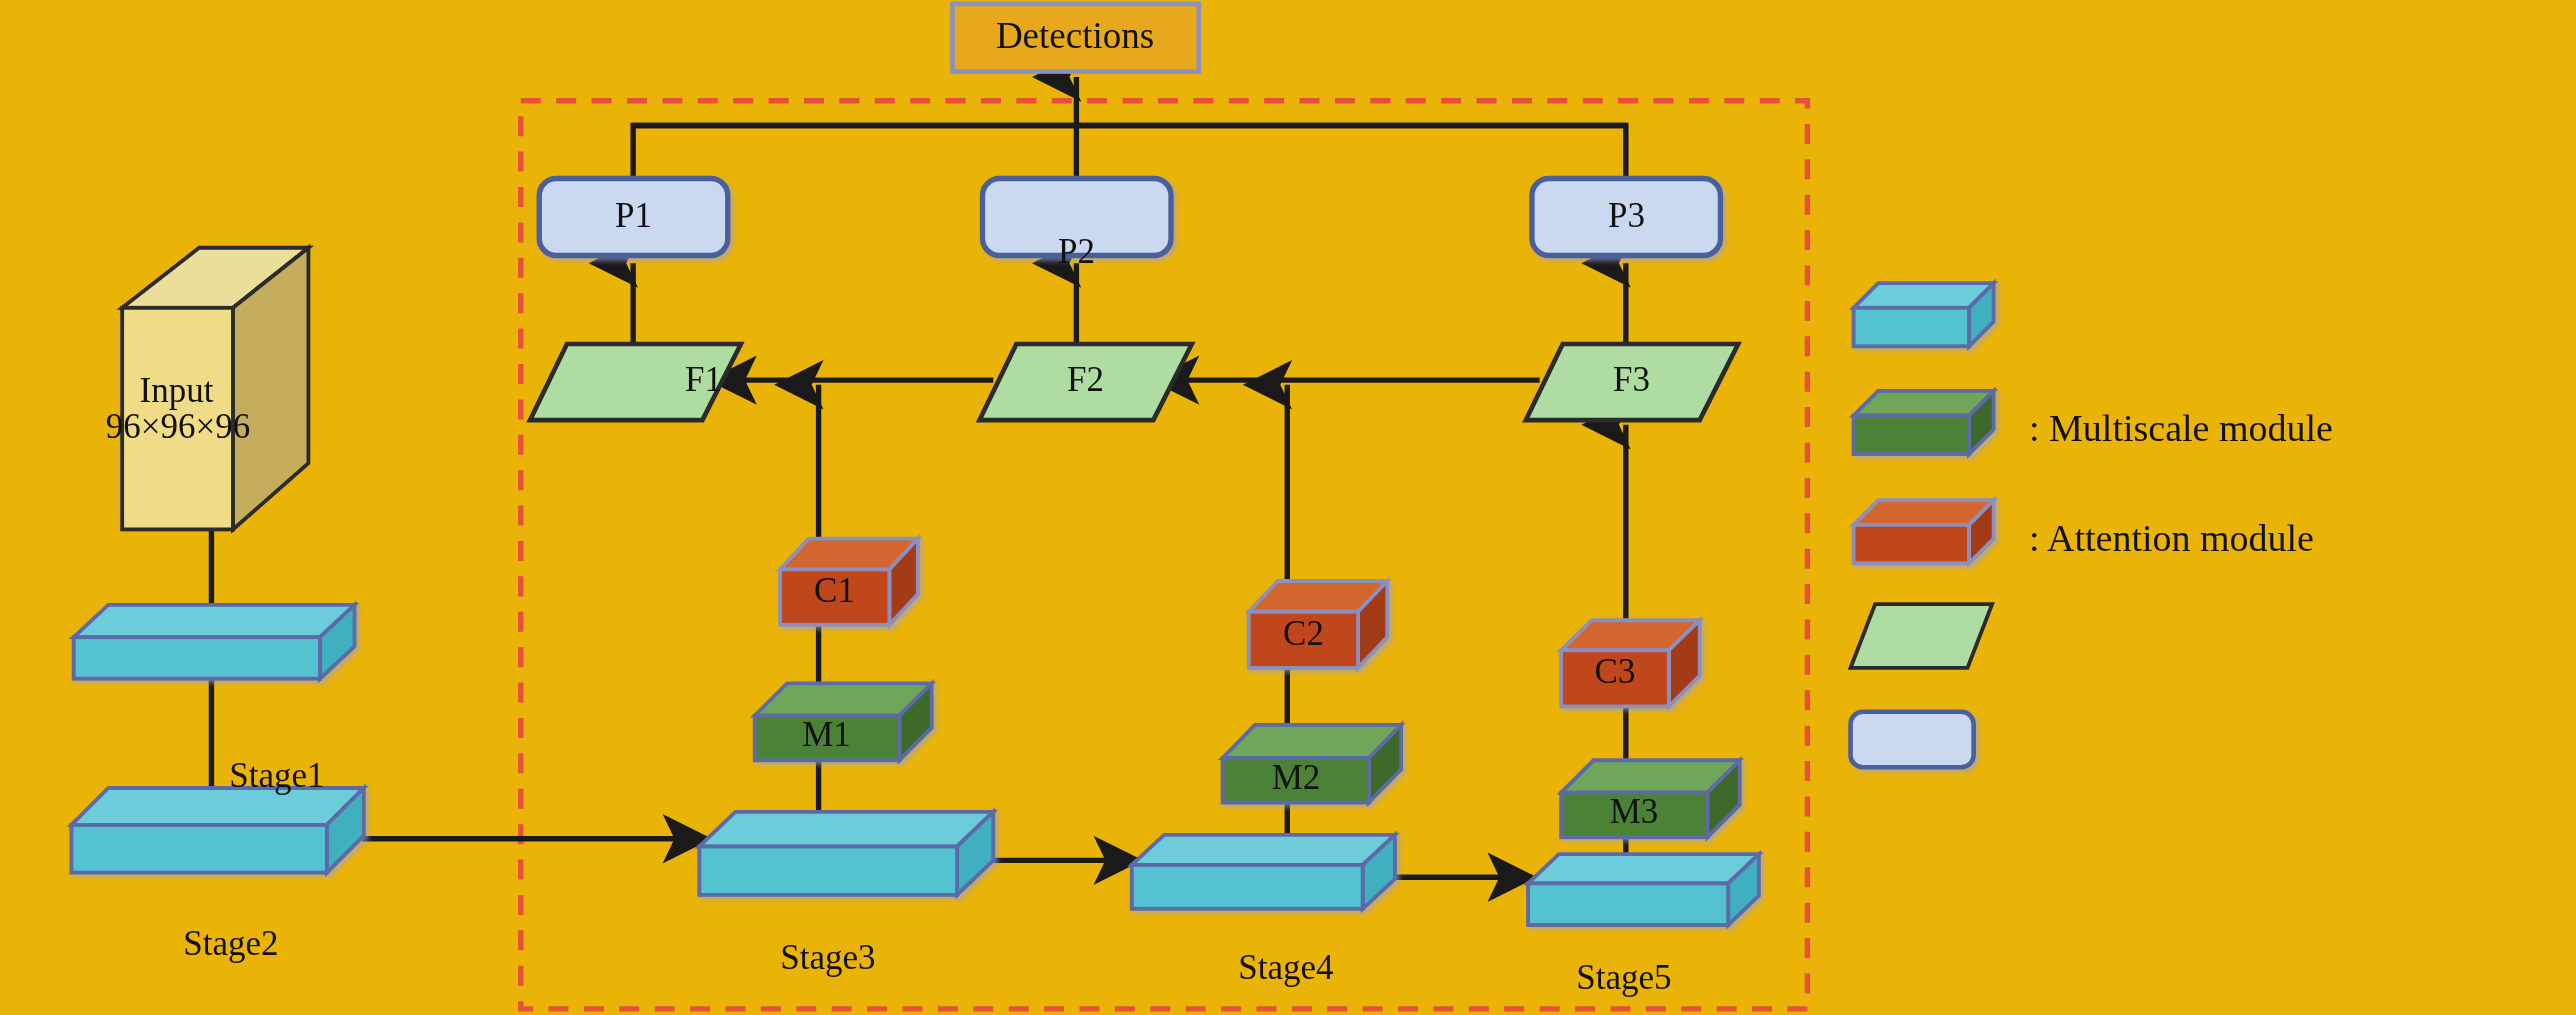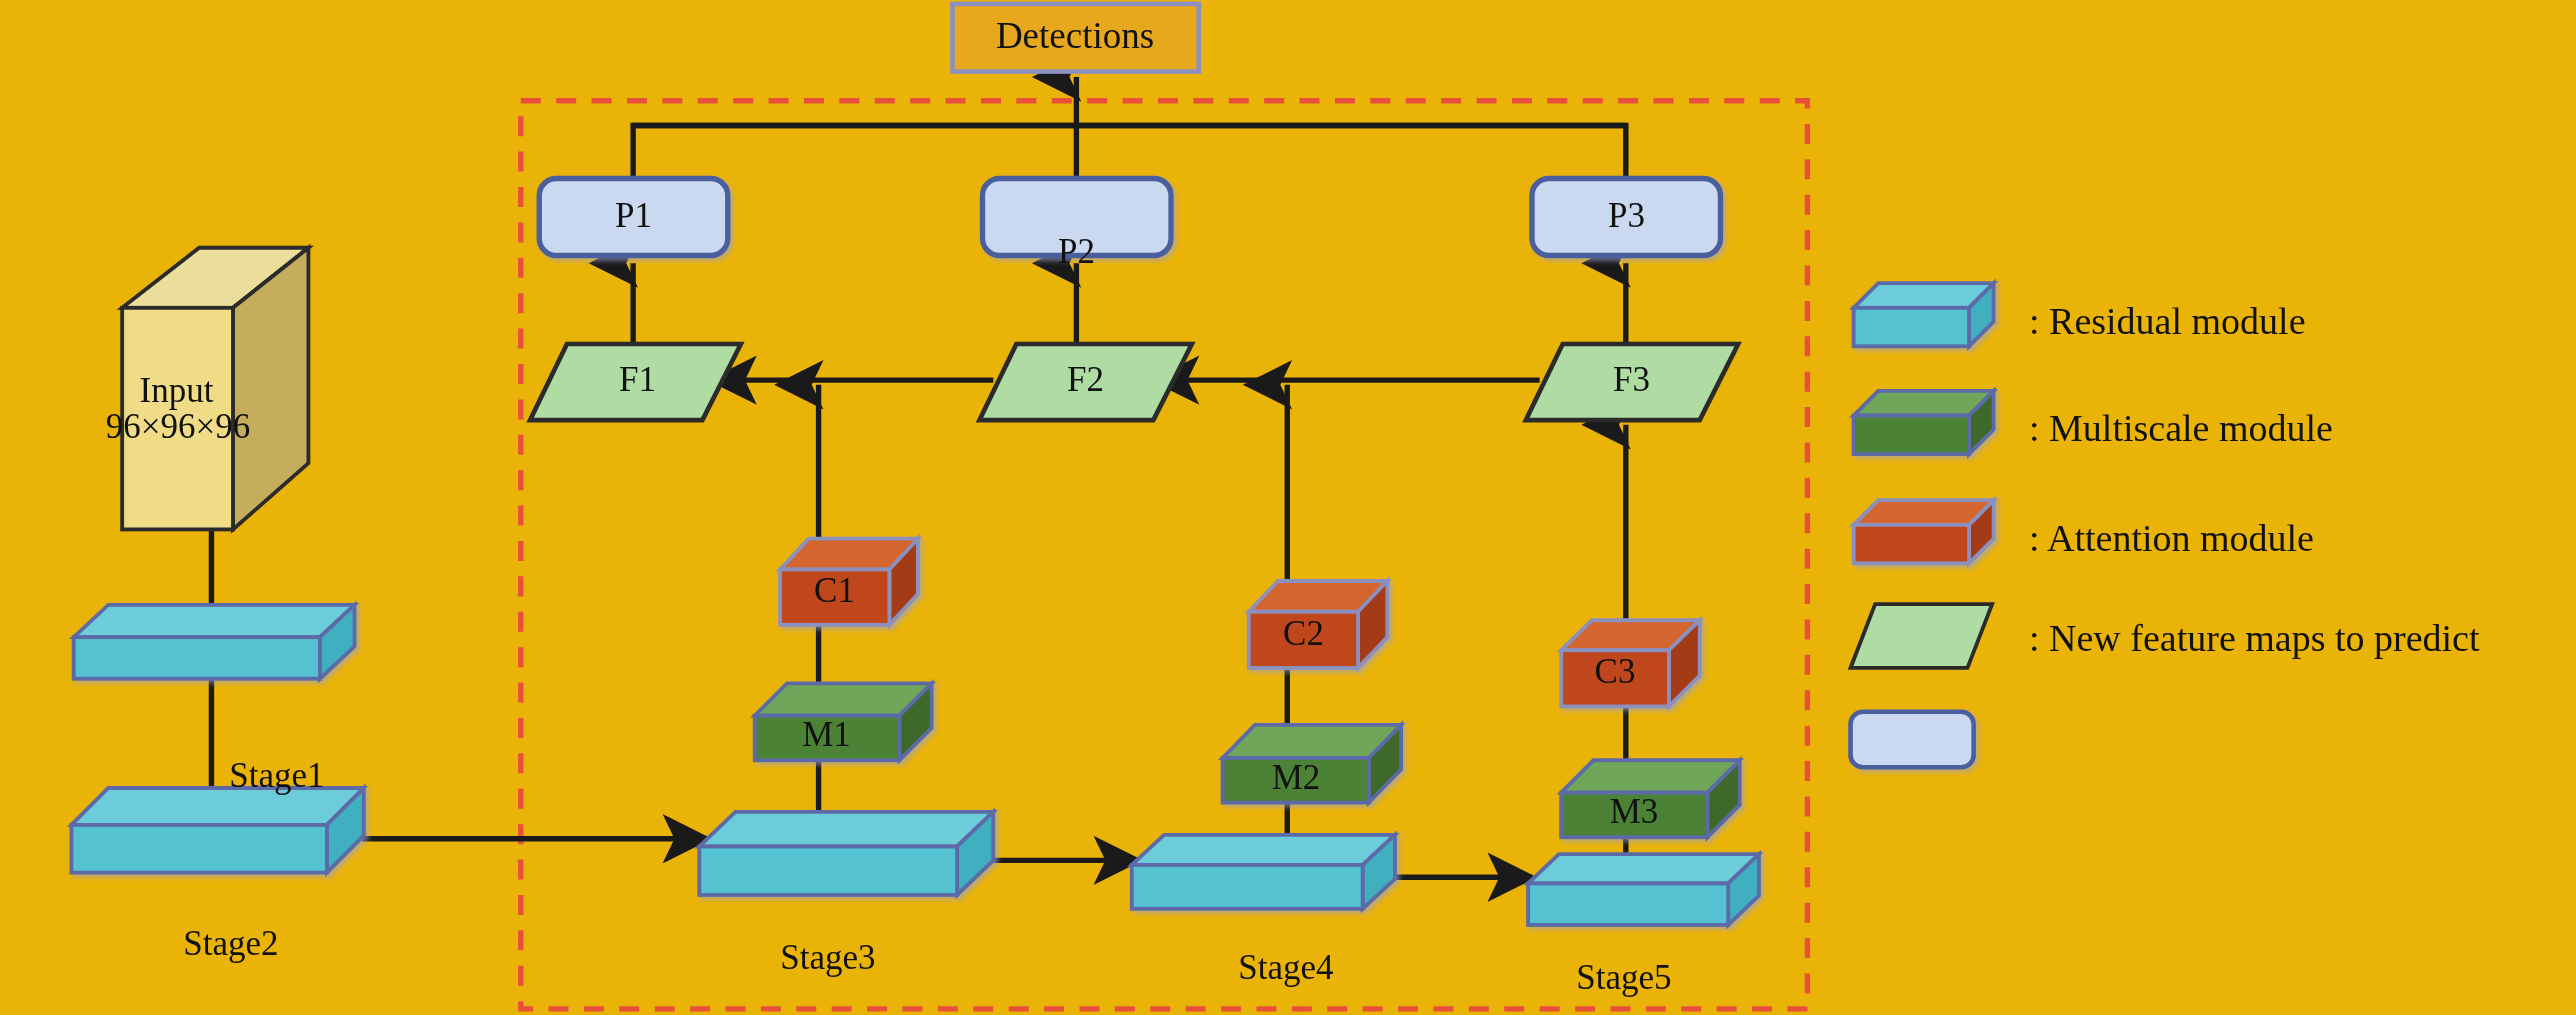--- a/index.html
+++ b/index.html
@@ -226,37 +226,35 @@
 
   <div class="lbl det-label" style="left:952px; top:14px; width:246px;">Detections</div>
 
   <div class="lbl input-label" style="left:115px; top:370px; width:123px;">Input</div>
   <div class="lbl input-label" style="left:99px; top:406px; width:158px;">96×96×96</div>
 
   <div class="lbl node-label" style="left:539px; top:196px; width:189px;">P1</div>
   <div class="lbl node-label" style="left:982px; top:196px; width:189px;margin-top:36px;">P2</div>
   <div class="lbl node-label" style="left:1532px; top:196px; width:189px;">P3</div>
 
-  <div class="lbl node-label" style="left:553px; top:360px; width:169px;">F1</div>
+  <div class="lbl node-label" style="left:553px; top:360px; width:169px;text-align:right;">F1</div>
   <div class="lbl node-label" style="left:1001px; top:360px; width:169px;">F2</div>
   <div class="lbl node-label" style="left:1547px; top:360px; width:169px;">F3</div>
 
   <div class="lbl node-label" style="left:780px; top:571px; width:109px;">C1</div>
   <div class="lbl node-label" style="left:1249px; top:614px; width:109px;">C2</div>
   <div class="lbl node-label" style="left:1561px; top:652px; width:108px;">C3</div>
 
   <div class="lbl node-label" style="left:754px; top:715px; width:145px;">M1</div>
   <div class="lbl node-label" style="left:1223px; top:758px; width:146px;">M2</div>
   <div class="lbl node-label" style="left:1561px; top:792px; width:146px;">M3</div>
 
   <div class="lbl stage-label" style="left:177px; top:728px; width:200px;margin-top:28px;">Stage1</div>
   <div class="lbl stage-label" style="left:131px; top:924px; width:200px;">Stage2</div>
   <div class="lbl stage-label" style="left:728px; top:938px; width:200px;">Stage3</div>
   <div class="lbl stage-label" style="left:1186px; top:948px; width:200px;">Stage4</div>
   <div class="lbl stage-label" style="left:1524px; top:958px; width:200px;">Stage5</div>
 
-  <div class="lbl legend-label" style="left:2029px; top:299px;">: Residual module</div>
   <div class="lbl legend-label" style="left:2029px; top:406px;">: Multiscale module</div>
   <div class="lbl legend-label" style="left:2029px; top:516px;">: Attention module</div>
-  <div class="lbl legend-label" style="left:2029px; top:616px;">: New feature maps to predict</div>
 
 </div>
 
 
 </body></html>

